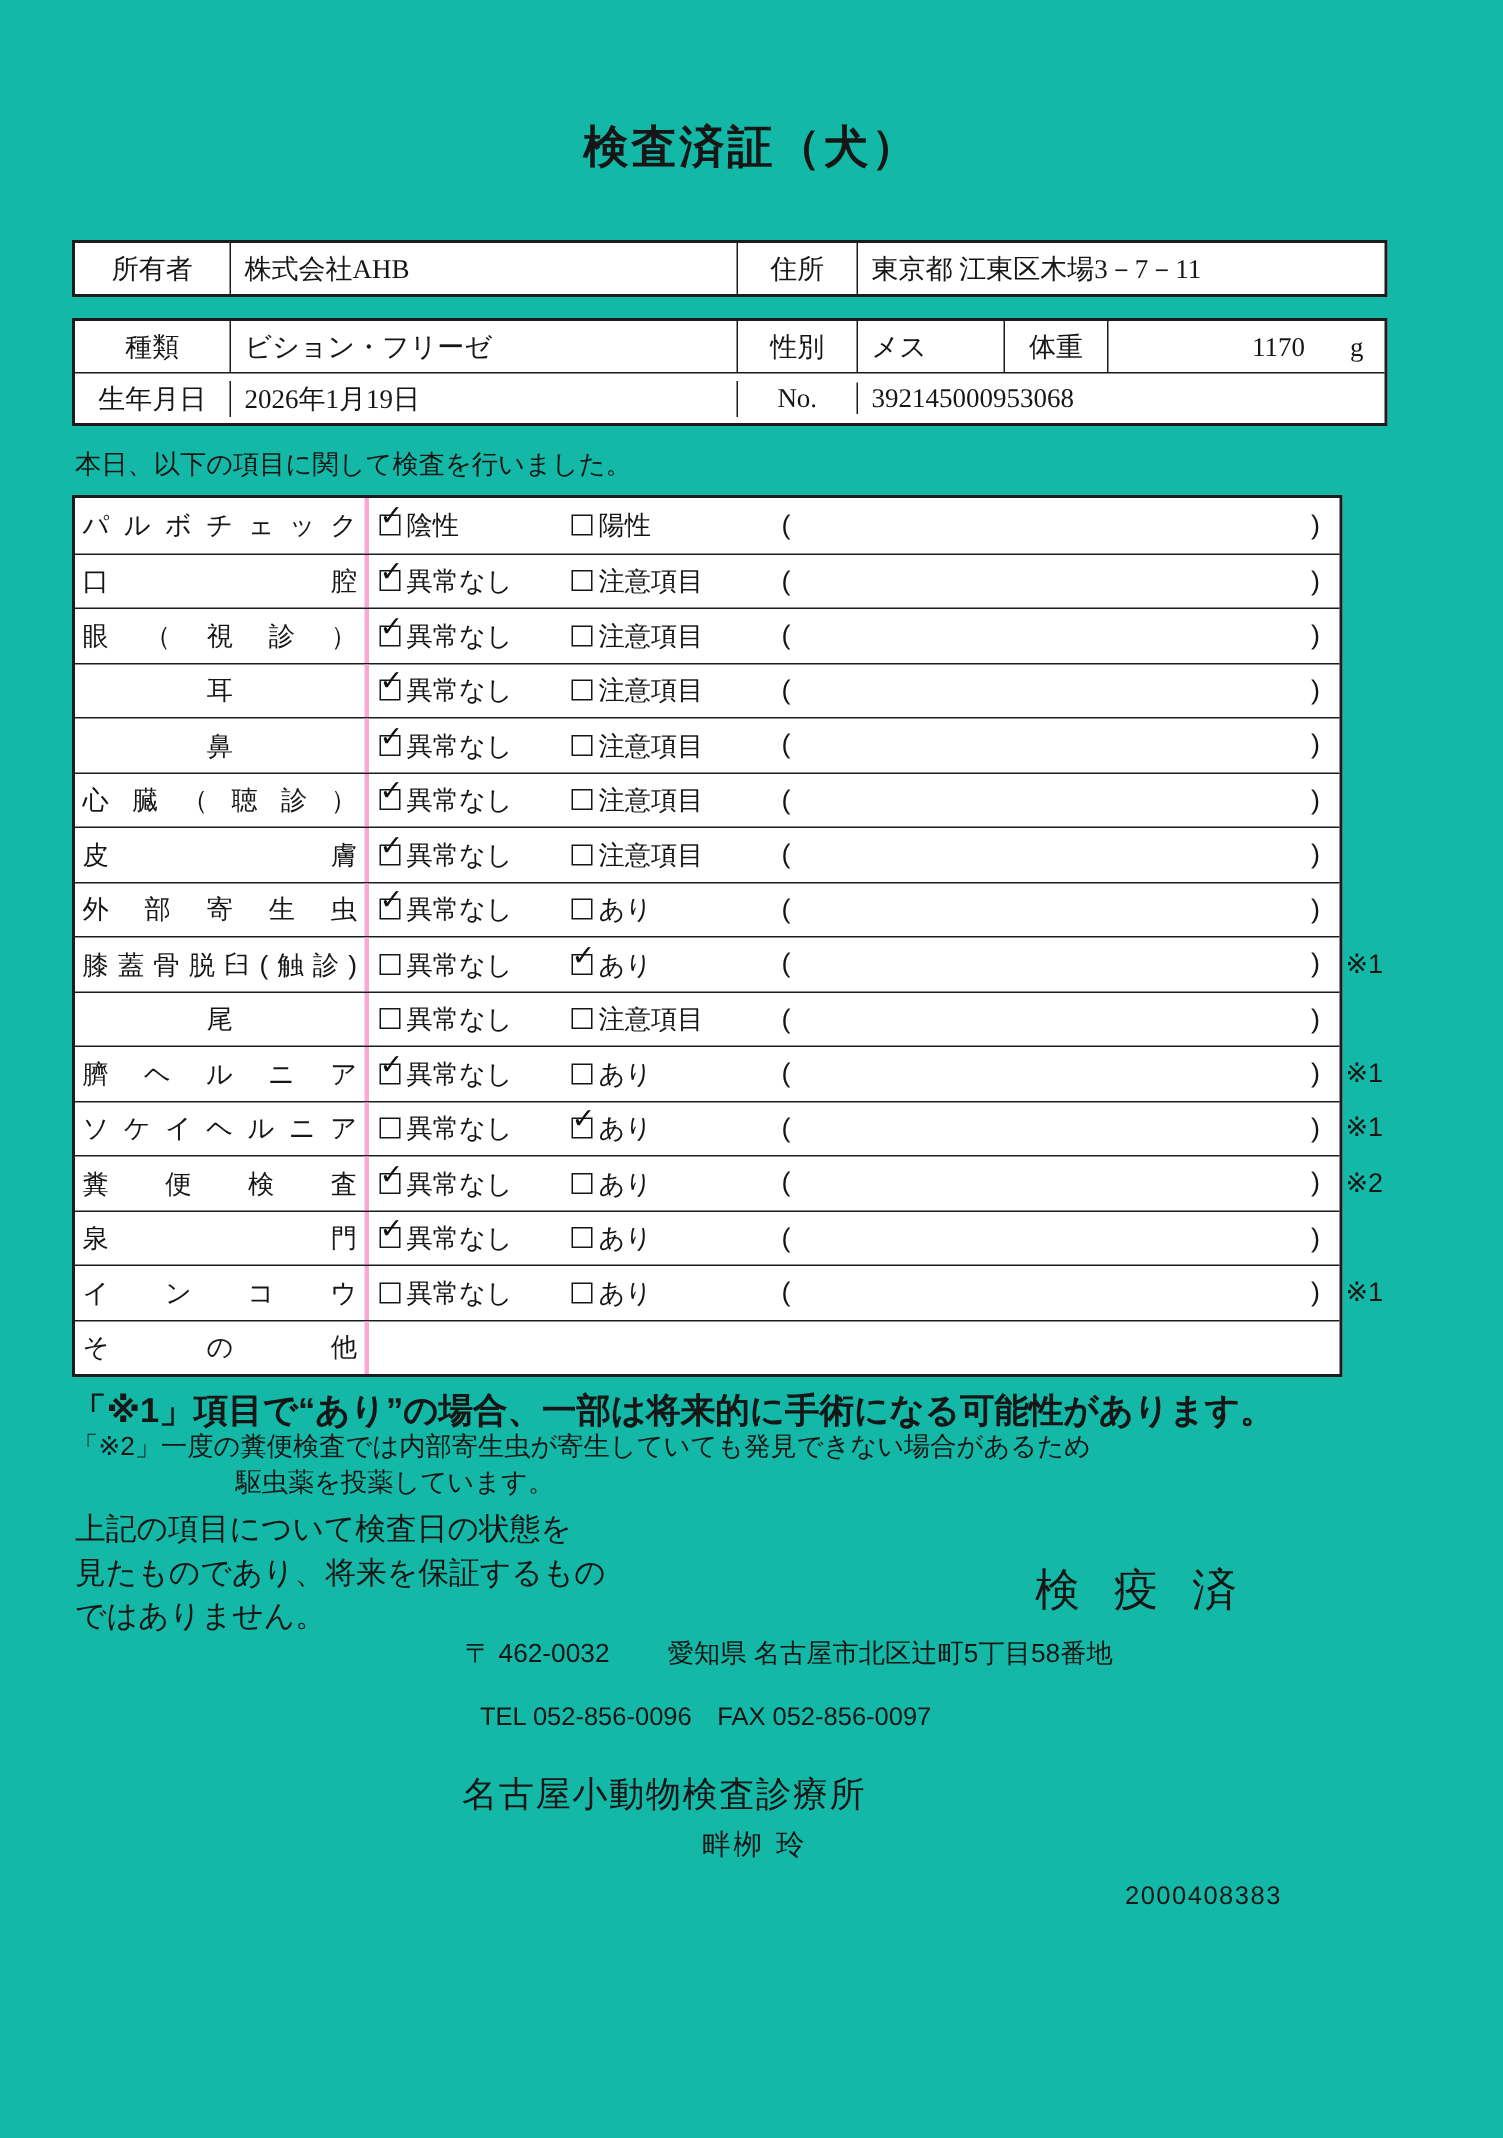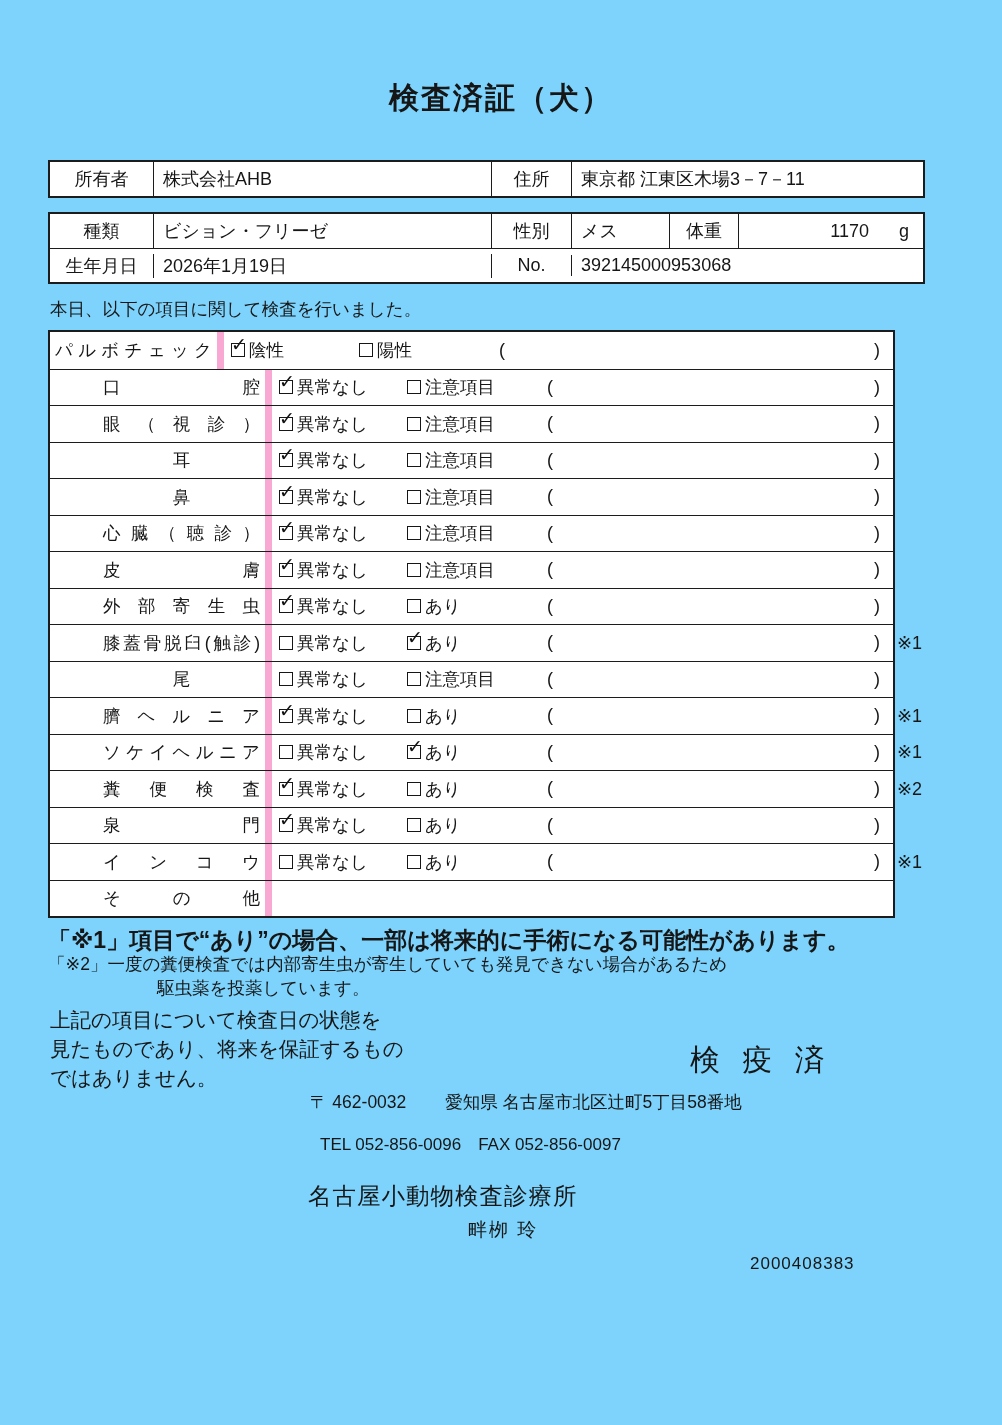--- a/index.html
+++ b/index.html
@@ -1,32 +1,32 @@
 <!DOCTYPE html>
 <html><head>
 <meta charset="utf-8">
 <style>
   * { margin:0; padding:0; box-sizing:border-box; }
   html,body { background:#ffffff; }
   .page {
-    position:relative; width:1002px; height:1425px; background:#7dd3fc;
+    position:relative; width:1002px; height:1425px; background:#14b8a6;
     font-family:"Liberation Sans","DejaVu Sans",sans-serif; color:#161616;
     overflow:hidden;
   }
   .title {
     position:absolute; top:78px; left:0; width:100%; text-align:center;
     font-size:30px; font-weight:600; letter-spacing:2px;
   }
   .insp-date {
     position:absolute; top:134px; left:560px; width:362px;
     display:flex; justify-content:space-between; font-size:18px;margin-top:30px;
   }
   .tbl {
     position:absolute; left:48px; border:2px solid #1c1c1c;
-    display:flex; flex-direction:column; background:#fff;
+    display:flex; flex-direction:column; background:#fff;font-family:Liberation Serif, serif;
   }
   .tbl-a { top:160px; width:877px; }
   .tbl-b { top:212px; width:877px; }
   .trow { display:flex; height:34px; }
   .tbl-a .trow { height:34px; }
   .trow + .trow { border-top:1px solid #1c1c1c;align-items:center; }
   .cell {
     border-right:1px solid #1c1c1c; display:flex; align-items:center;
     font-size:18px; padding:0 9px; overflow:hidden; white-space:nowrap;
   }
@@ -37,23 +37,23 @@
   .fill { flex:1; }
   .wcell { justify-content:flex-end; gap:30px; padding-right:14px; }
 
   .intro { position:absolute; left:50px; top:297px; font-size:17.5px; }
 
   .exam-table {
     position:absolute; left:48px; top:330px; width:847px;
     border:2px solid #1c1c1c; background:#fff;
   }
   .exam-row { display:flex; height:36.5px; position:relative; align-items:stretch; }
-  .exam-row + .exam-row { border-top:1px solid #1c1c1c;padding-left:48px; }
+  .exam-row + .exam-row { border-top:1px solid #1c1c1c; }
   .cell-label {
-    width:174px; border-right:7px solid #f9a8d4; display:flex; align-items:center;
+    width:196px; border-right:3px solid #f9a8d4; display:flex; align-items:center;
     padding:0 5px; font-size:17.5px; white-space:nowrap;
   }
   .lab-justify { width:100%; text-align:justify; text-align-last:justify; text-justify:inter-character; }
   .lab-center  { width:100%; text-align:center; }
   .cell-rest { flex:1; display:flex; align-items:center; font-size:17.5px; padding-left:7px; }
   .opt { display:flex; align-items:center; gap:4px; }
   .opt.opt1 { width:128px; }
   .opt.opt2 { width:140px; }
   .box { width:14px; height:14px; border:1.6px solid #161616; position:relative; flex:0 0 auto; background:#fff; }
   .box .check {

